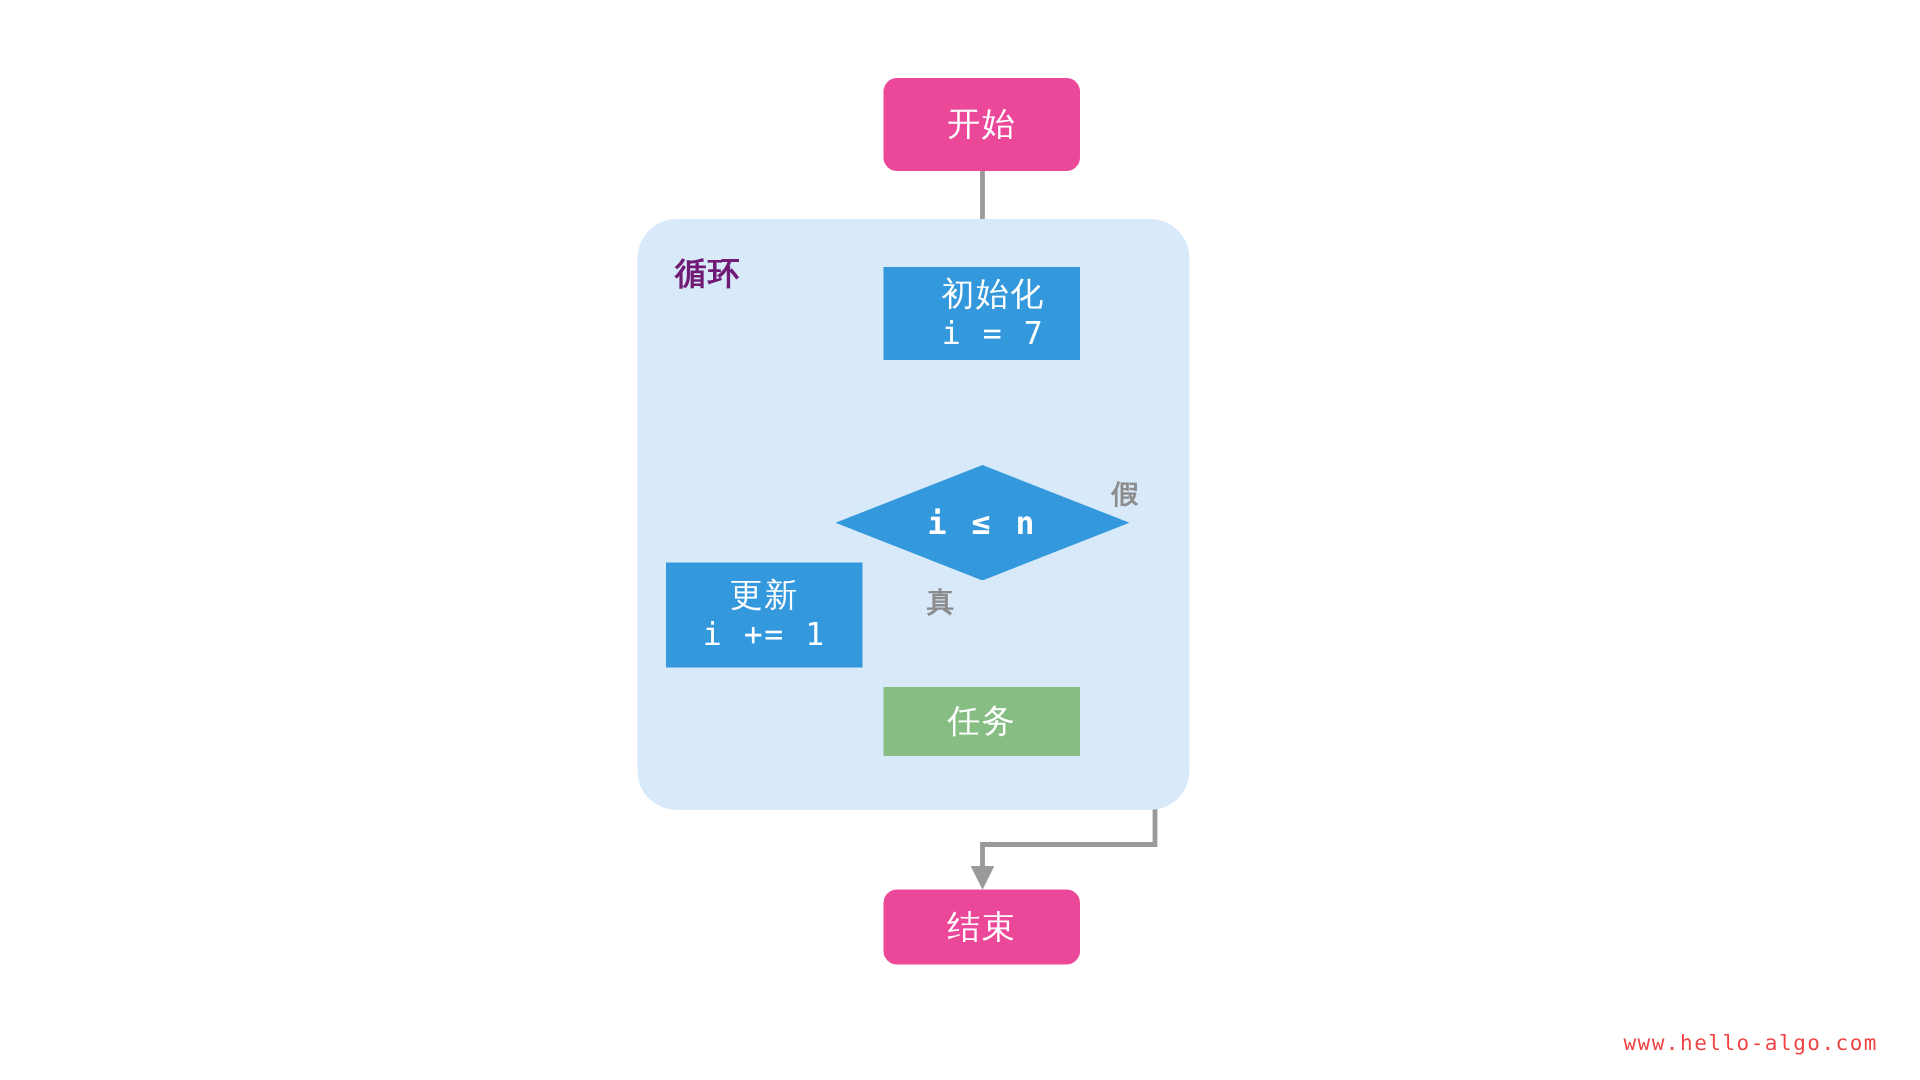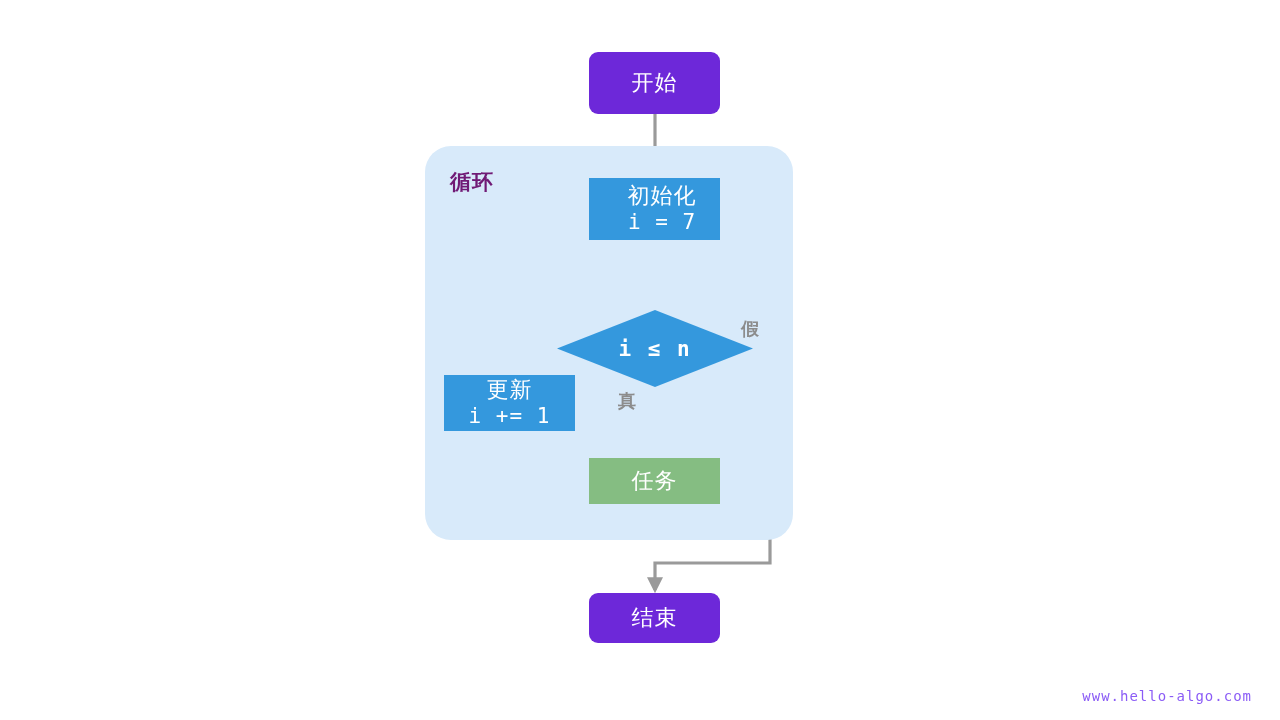--- a/index.html
+++ b/index.html
@@ -62,30 +62,30 @@
     letter-spacing: 1px;
   }
   .node .line-code {
     font-family: "DejaVu Sans Mono", "Liberation Mono", monospace;
     font-size: 21px;
     letter-spacing: 1px;
   }
 
   
   .node-terminal {
-    background: #6d28d9;
+    background: #ec4899;
     border-radius: 9px;
   }
   #node-start { left: 589px; top: 52px;  width: 131px; height: 62px; }
   #node-end   { left: 589px; top: 593px; width: 131px; height: 50px; }
 
   
   .node-process { background: #3498dd; }
   #node-init   { left: 589px; top: 178px; width: 131px; height: 62px; padding-left: 15px; }
-  #node-update { left: 444px; top: 375px; width: 131px; height: 56px; }
+  #node-update { left: 444px; top: 375px; width: 131px; height: 70px; }
 
   
   .node-task { background: #85bd82; }
   #node-task { left: 589px; top: 458px; width: 131px; height: 46px; }
 
   
   #node-decision {
     position: absolute;
     left: 557px;
     top: 310px;
@@ -122,21 +122,21 @@
   #label-true  { left: 618px; top: 389px; }
   #label-false { left: 741px; top: 317px; }
 
   
   .watermark {
     position: absolute;
     right: 28px;
     bottom: 16px;
     font-family: "DejaVu Sans Mono", "Liberation Mono", monospace;
     font-size: 14px;
-    color: #8b5cf6;
+    color: #ef4444;
     letter-spacing: 1px;
   }
 </style>
 </head>
 <body>
 
 <svg id="canvas" viewBox="0 0 1280 720" xmlns="http://www.w3.org/2000/svg">
   <defs>
     <marker id="arrow" viewBox="0 0 10 10" refX="8" refY="5" markerWidth="5" markerHeight="5" orient="auto-start-reverse">
       <path d="M 0 0 L 10 5 L 0 10 z" fill="#9a9a9a"></path>

